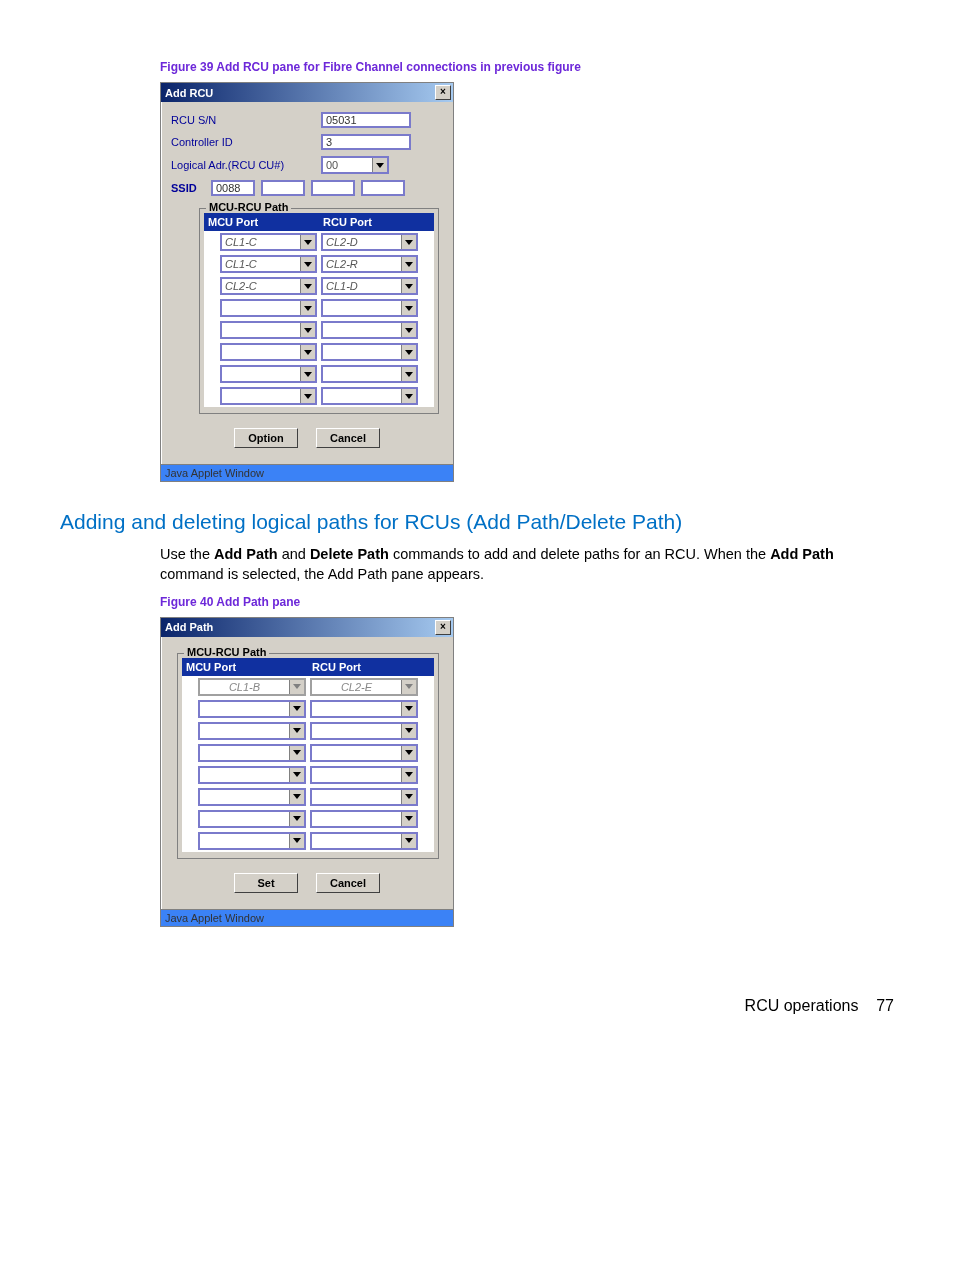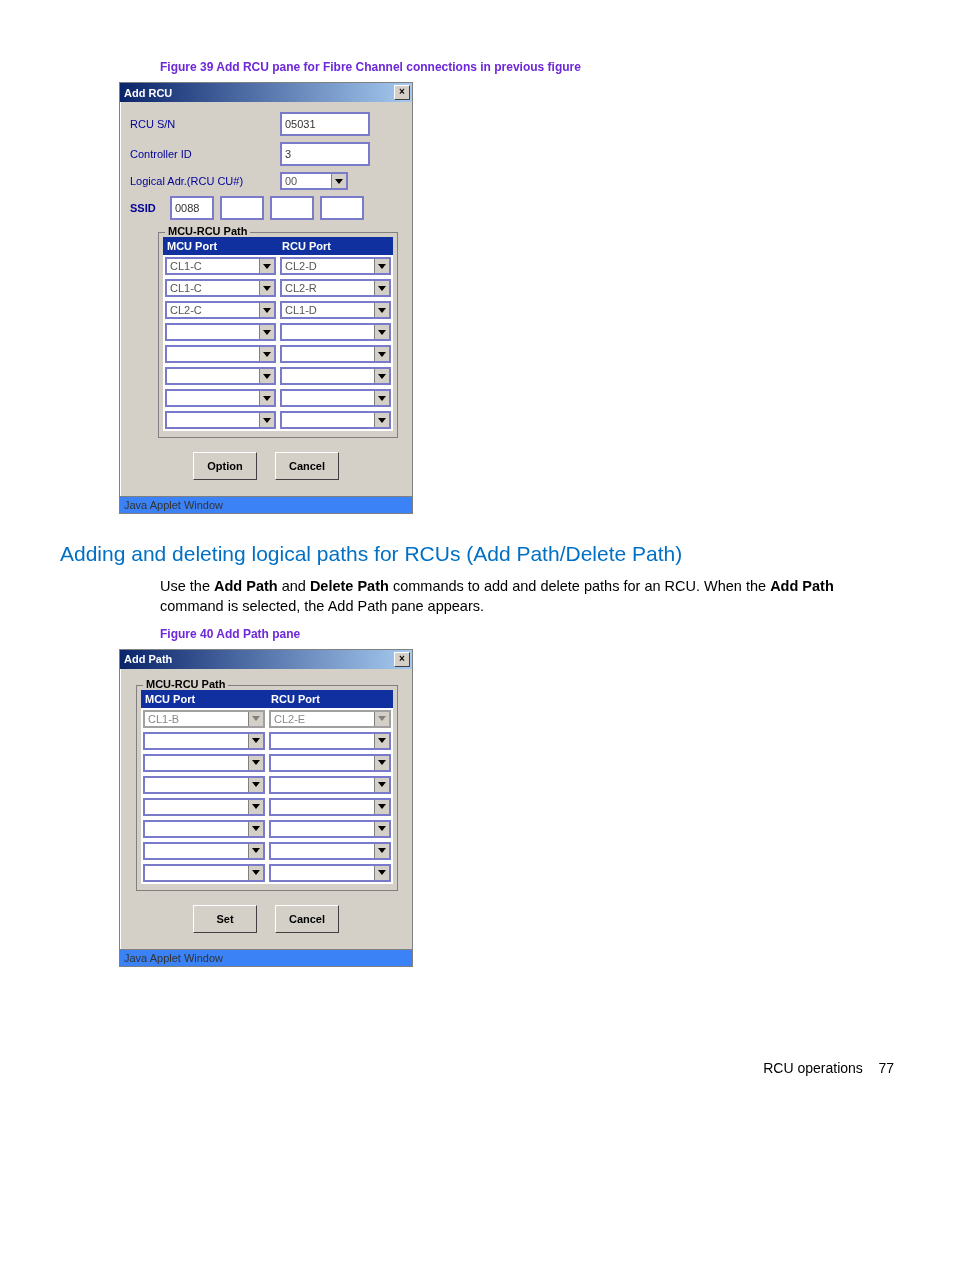--- a/index.html
+++ b/index.html
@@ -21,21 +21,21 @@
     color: #0070c5;
     font-weight: normal;
     font-size: 21px;
     margin: 28px 0 10px 0;
   }
   .body-text {
     font-size: 14.5px;
     margin: 0 0 10px 100px;
     line-height: 1.4;
   }
-  .figure-wrap { margin-left: 59px; }
+  .figure-wrap { margin-left: 100px; }
 
   
   .win {
     background: #d4d0c8;
     border: 1px solid #808080;
     box-shadow: 1px 1px 0 #fff inset;
     width: 292px;
     font-family: "MS Sans Serif", Tahoma, Arial, sans-serif;
     font-size: 11px;
   }
@@ -60,21 +60,21 @@
   .form-row { display:flex; align-items:center; margin-bottom:6px; }
   .form-label {
     width: 120px;
     color: #000099;
     font-weight: normal;
     font-size: 11px;
   }
   .sunken-input {
     border: 2px solid #7a7acb;
     background: #fff;
-    height: 24px;
+    height: 16px;
     padding: 0 3px;
     font-size: 11px;
     color: #333;
     box-sizing: border-box;
   }
   .ssid-row .sunken-input { width: 44px; margin-right: 6px;}
   .ssid-label { width:40px; color:#000099; font-weight:bold; font-size:11px;}
   .combo-shell {
     display:flex; align-items:stretch; height:18px;
     border:2px solid #7a7acb; background:#fff; box-sizing:border-box;
@@ -96,45 +96,45 @@
     padding:4px 4px 6px 4px; position:relative;
   }
   .fieldset.wide { margin:6px 4px 6px 6px; }
   .fieldset-legend {
     position:absolute; top:-8px; left:6px; background:#d4d0c8;
     padding:0 3px; font-size:11px; font-weight:bold; color:#000;
   }
   .path-header { display:flex; background:#1030a0; color:#fff; font-weight:bold; }
   .path-header > div { flex:1; padding:3px 4px; font-size:11px; }
   .path-rows { background:#fff; }
-  .path-row { display:flex; padding:2px 2px; gap:4px;}
+  .path-row { display:flex; padding:2px 16px; gap:4px;font-style:italic;}
   .path-row .combo-shell { flex:1; }
 
   .btn-row { display:flex; justify-content:center; gap:18px; margin:14px 0 10px 0;}
   .btn3d {
-    min-width:64px; height:28px;
+    min-width:64px; height:20px;
     background:#d4d0c8;
     border:1px solid #404040;
     border-top-color:#fff; border-left-color:#fff;
     font-size:11px; font-weight:bold;
     padding:0 10px; cursor:pointer;
   }
   .statusbar {
     border-top:1px solid #808080;
     background:#3b82f6;
     font-size:11px; color:#333;
     padding:2px 4px;
   }
   .footer {
-    font-size: 14px;
+    font-size: 16px;
     color: #000;
     text-align: right;
-    margin-top: 93px;
-  }
-  .disabled-combo .combo-text { color:#888; }
+    margin-top: 70px;
+  }
+  .disabled-combo .combo-text { color:#888;text-align:center; }
 </style>
 </head>
 <body>
 
 <div class="figure-caption">Figure 39 Add RCU pane for Fibre Channel connections in previous figure</div>
 
 <div class="figure-wrap">
 <div class="win">
   <div class="titlebar">
     <span>Add RCU</span>

